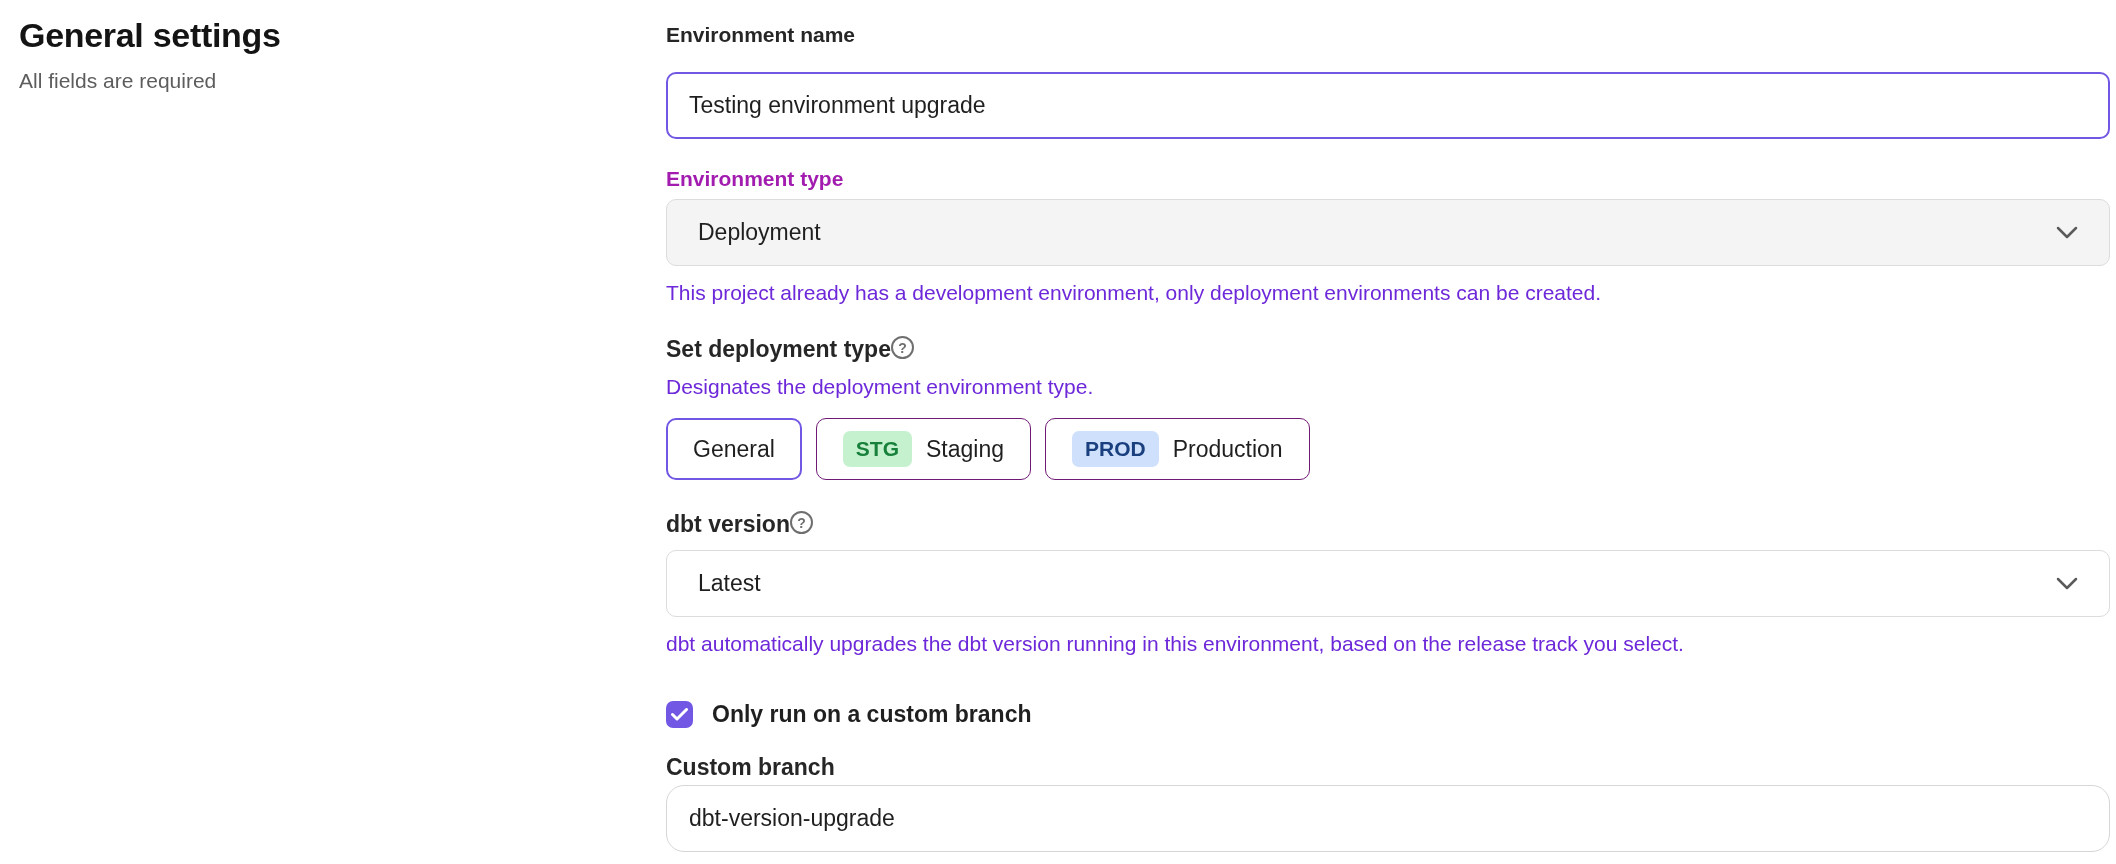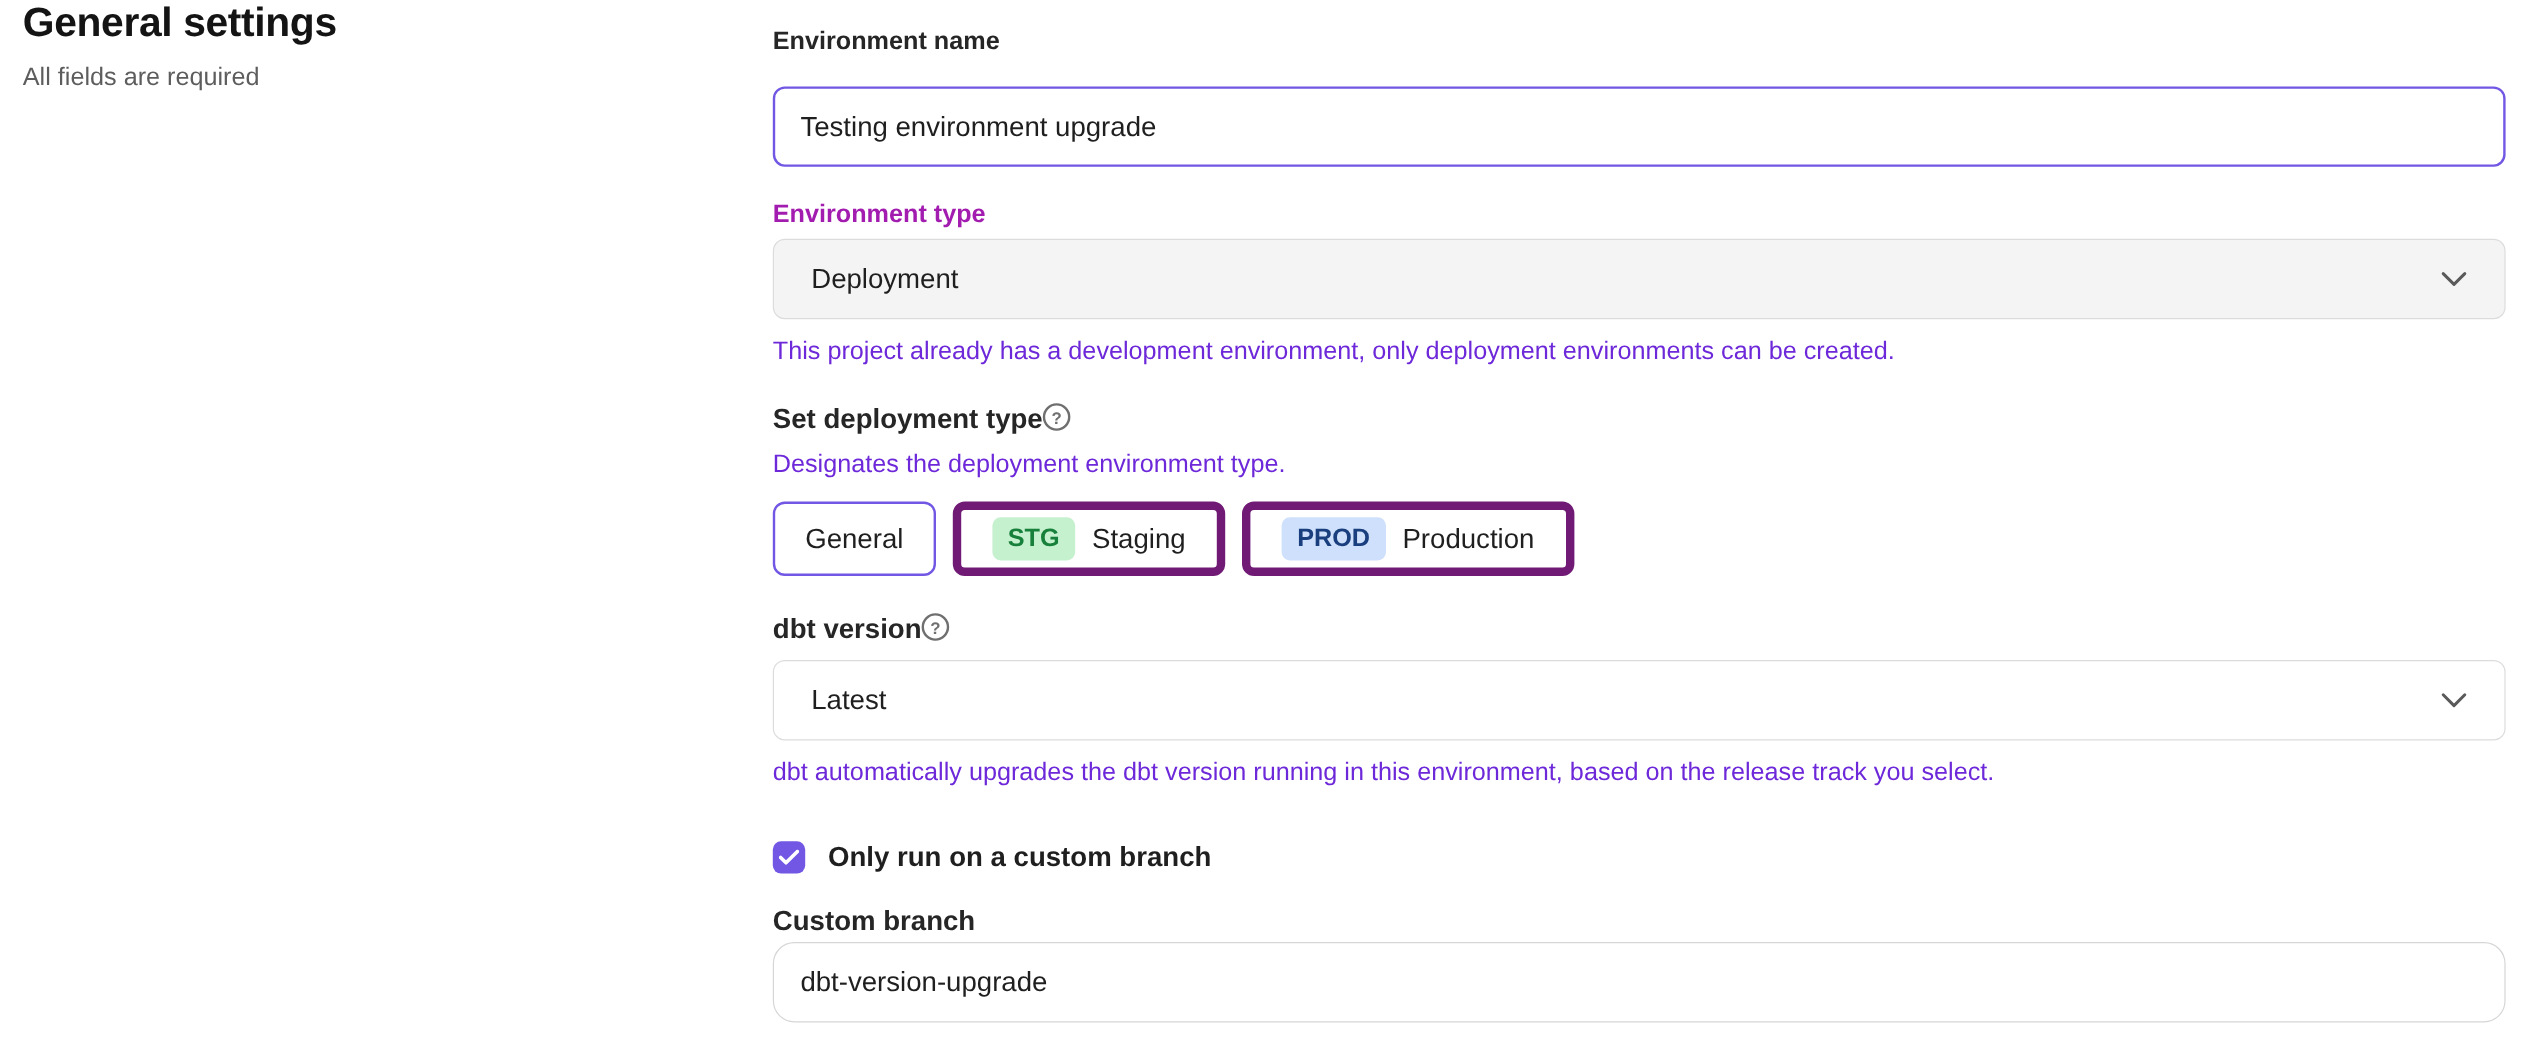--- a/index.html
+++ b/index.html
@@ -9,25 +9,25 @@
     --production-badge-bg:#CEE0FB;
     --production-badge-text:#1A3F7E;
   }
   *{box-sizing:border-box;}
   html,body{margin:0;padding:0;}
   body{
     width:2116px;height:864px;background:#ffffff;position:relative;
     font-family:"Liberation Sans","DejaVu Sans",sans-serif;color:#1f1f1f;
     overflow:hidden;
   }
-  .page-header{position:absolute;left:19px;top:0;width:560px;}
+  .page-header{position:absolute;left:19px;top:16px;width:560px;}
   .page-title{font-size:34px;font-weight:700;margin:0;color:#141414;letter-spacing:-0.3px;}
   .page-subtitle{font-size:21px;color:#5d5d5d;margin:14px 0 0 0;font-weight:400;}
 
-  .form-col{position:absolute;left:644px;top:14px;width:1444px;}
+  .form-col{position:absolute;left:666px;top:14px;width:1444px;}
 
   .field-label{font-size:21px;font-weight:600;color:#262626;line-height:26px;}
   .field-label.disabled{color:#a21caf;}
   .label-row{display:flex;align-items:flex-start;}
 
   .text-input{
     width:100%;height:67px;border:1px solid #d6d6d6;border-radius:10px;
     font-size:23px;color:#1f1f1f;padding:0 22px;outline:none;background:#fff;
     font-family:"Liberation Sans","DejaVu Sans",sans-serif;
   }
@@ -43,21 +43,21 @@
   .help-text{font-size:21px;color:#6d28d9;line-height:26px;font-weight:400;}
 
   .help-icon{
     width:23px;height:23px;border:2px solid #6f6f6f;border-radius:50%;
     display:inline-flex;align-items:center;justify-content:center;
     font-size:14px;line-height:1;color:#6f6f6f;font-weight:700;cursor:pointer;flex:0 0 auto;
   }
 
   .deploy-options{display:flex;gap:14px;align-items:stretch;}
   .deploy-btn{
-    height:62px;border:7px solid #701a75;border-radius:10px;background:#fff;
+    height:62px;border:1px solid #701a75;border-radius:10px;background:#fff;
     display:inline-flex;align-items:center;gap:14px;padding:0 26px;
     font-size:23px;color:#1f1f1f;cursor:pointer;
     font-family:"Liberation Sans","DejaVu Sans",sans-serif;
   }
   .deploy-btn.selected{border:2px solid var(--accent);padding:0 25px;}
   .badge{padding:5px 13px;border-radius:7px;font-size:21px;font-weight:600;line-height:1.2;}
   .badge.stg{background:var(--staging-badge-bg);color:var(--staging-badge-text);}
   .badge.prod{background:var(--production-badge-bg);color:var(--production-badge-text);}
 
   .checkbox-row{display:flex;align-items:center;gap:19px;}

